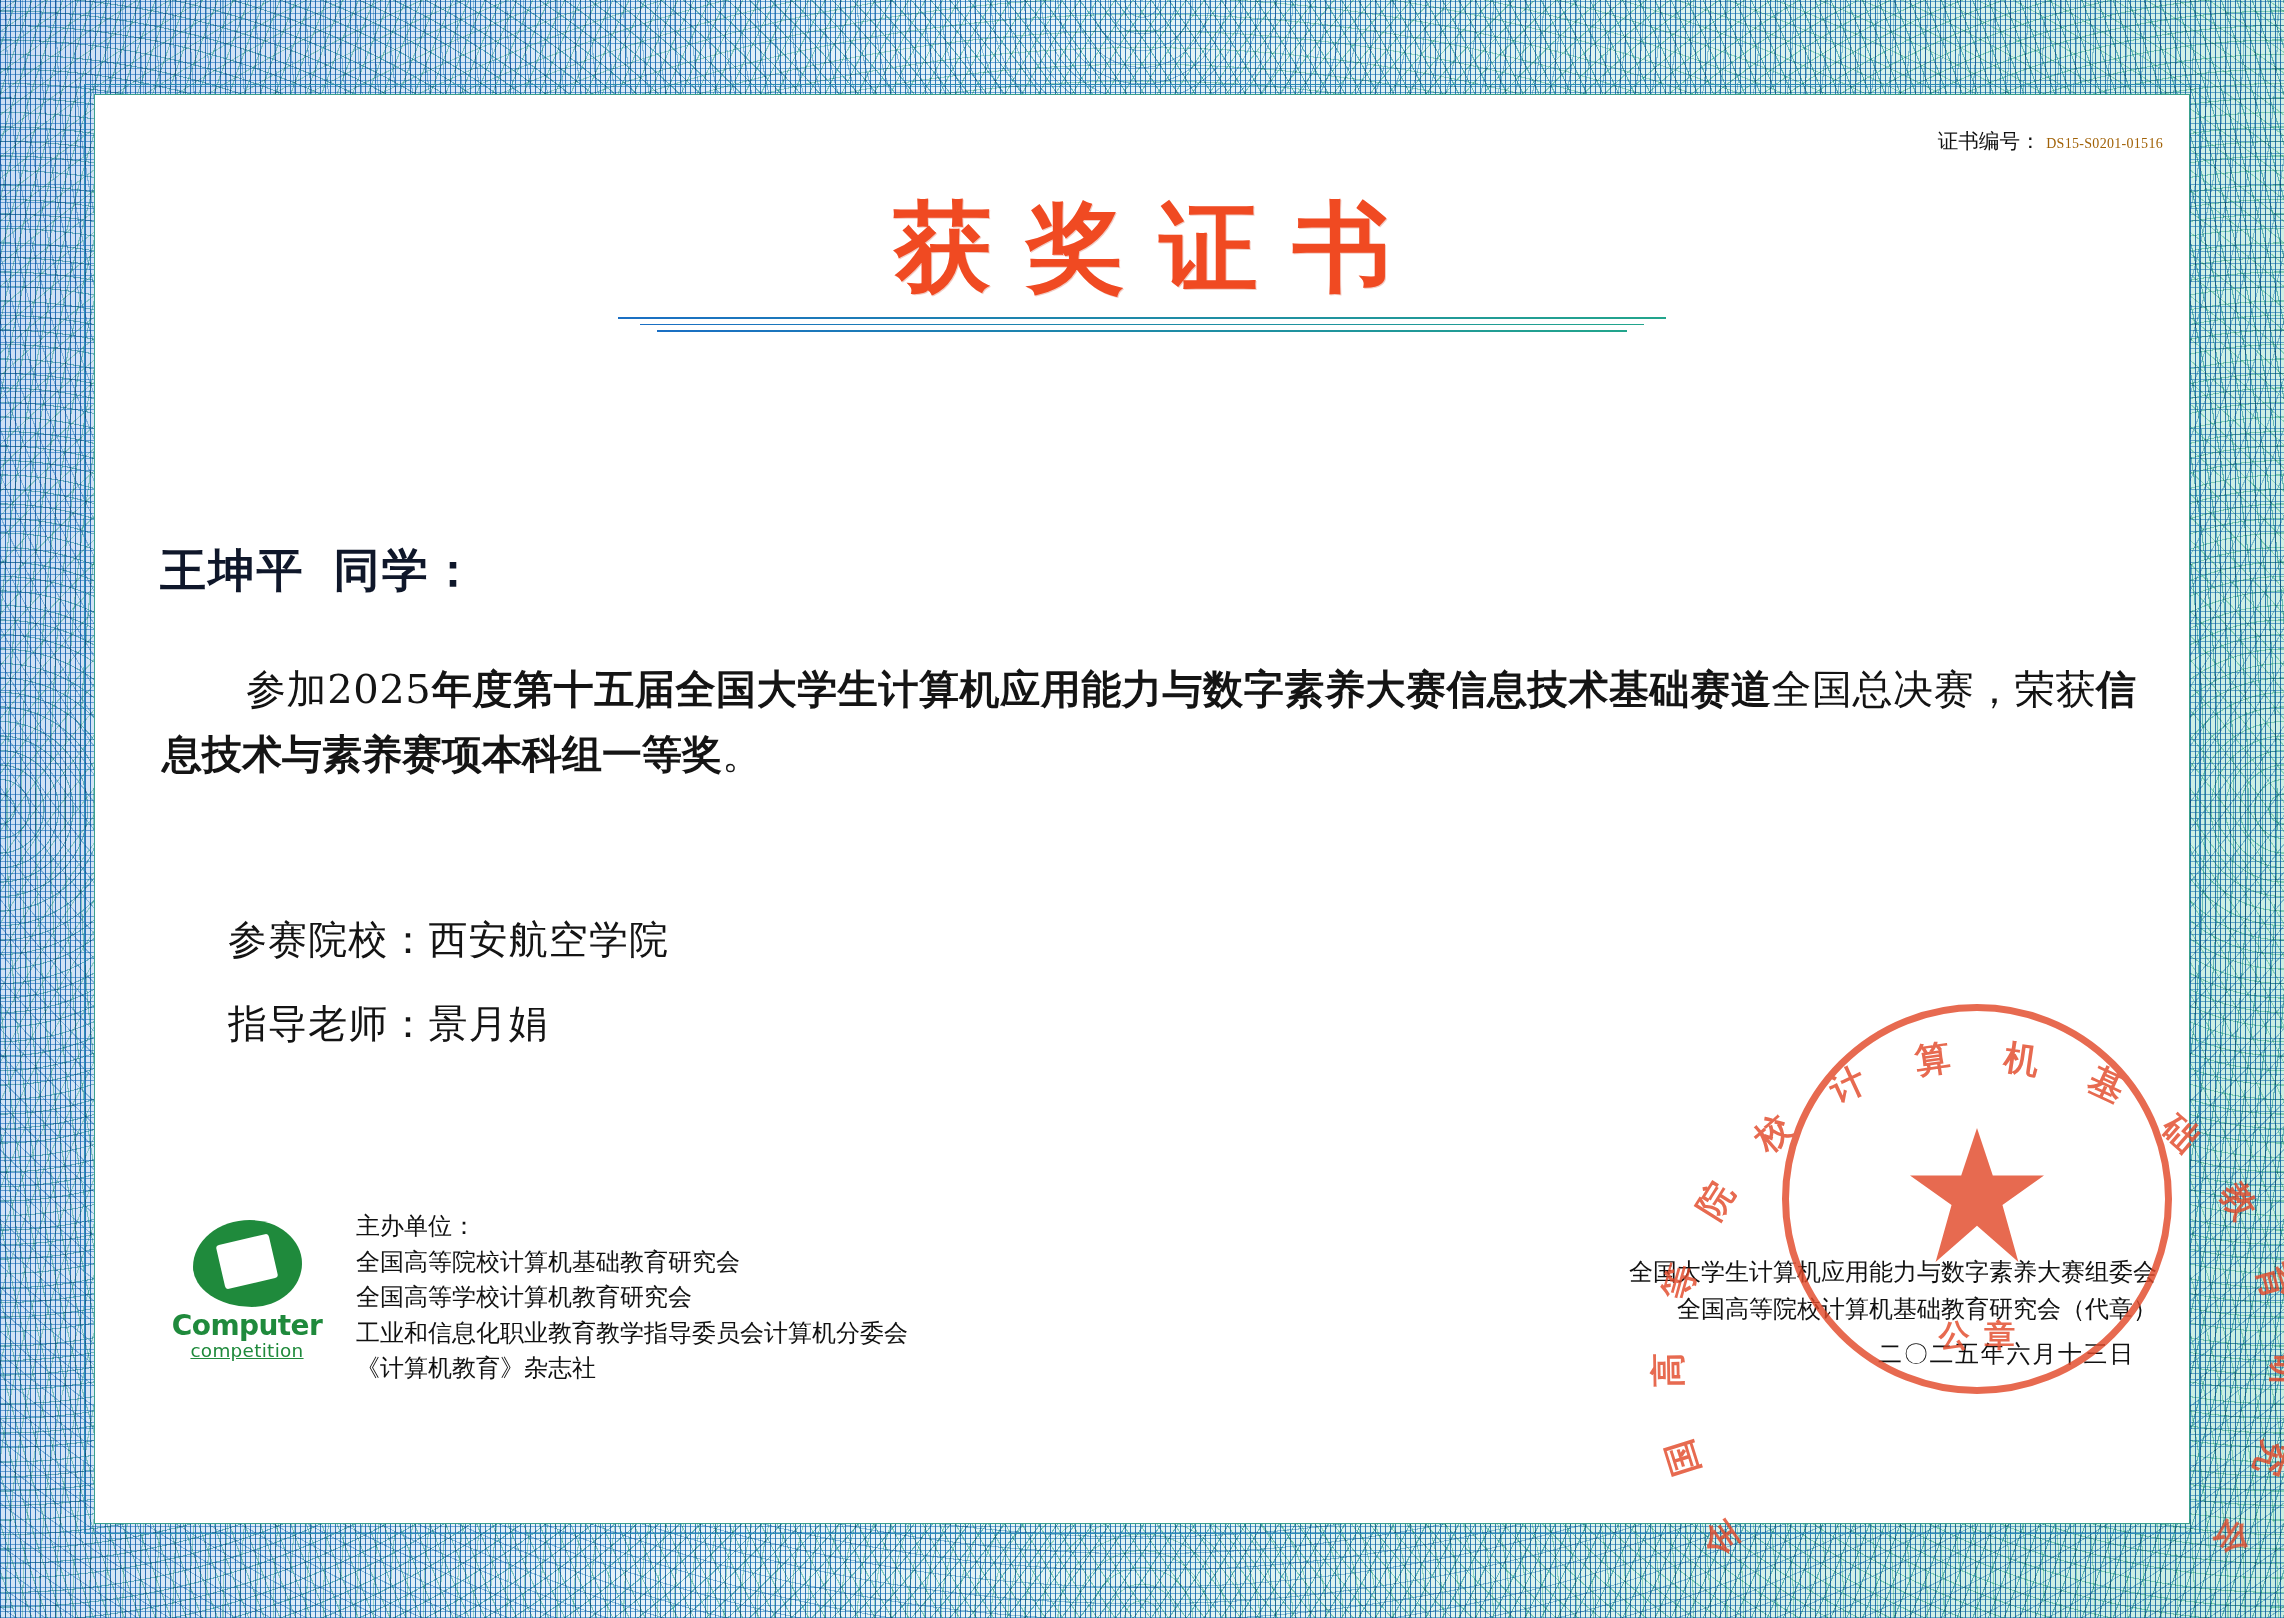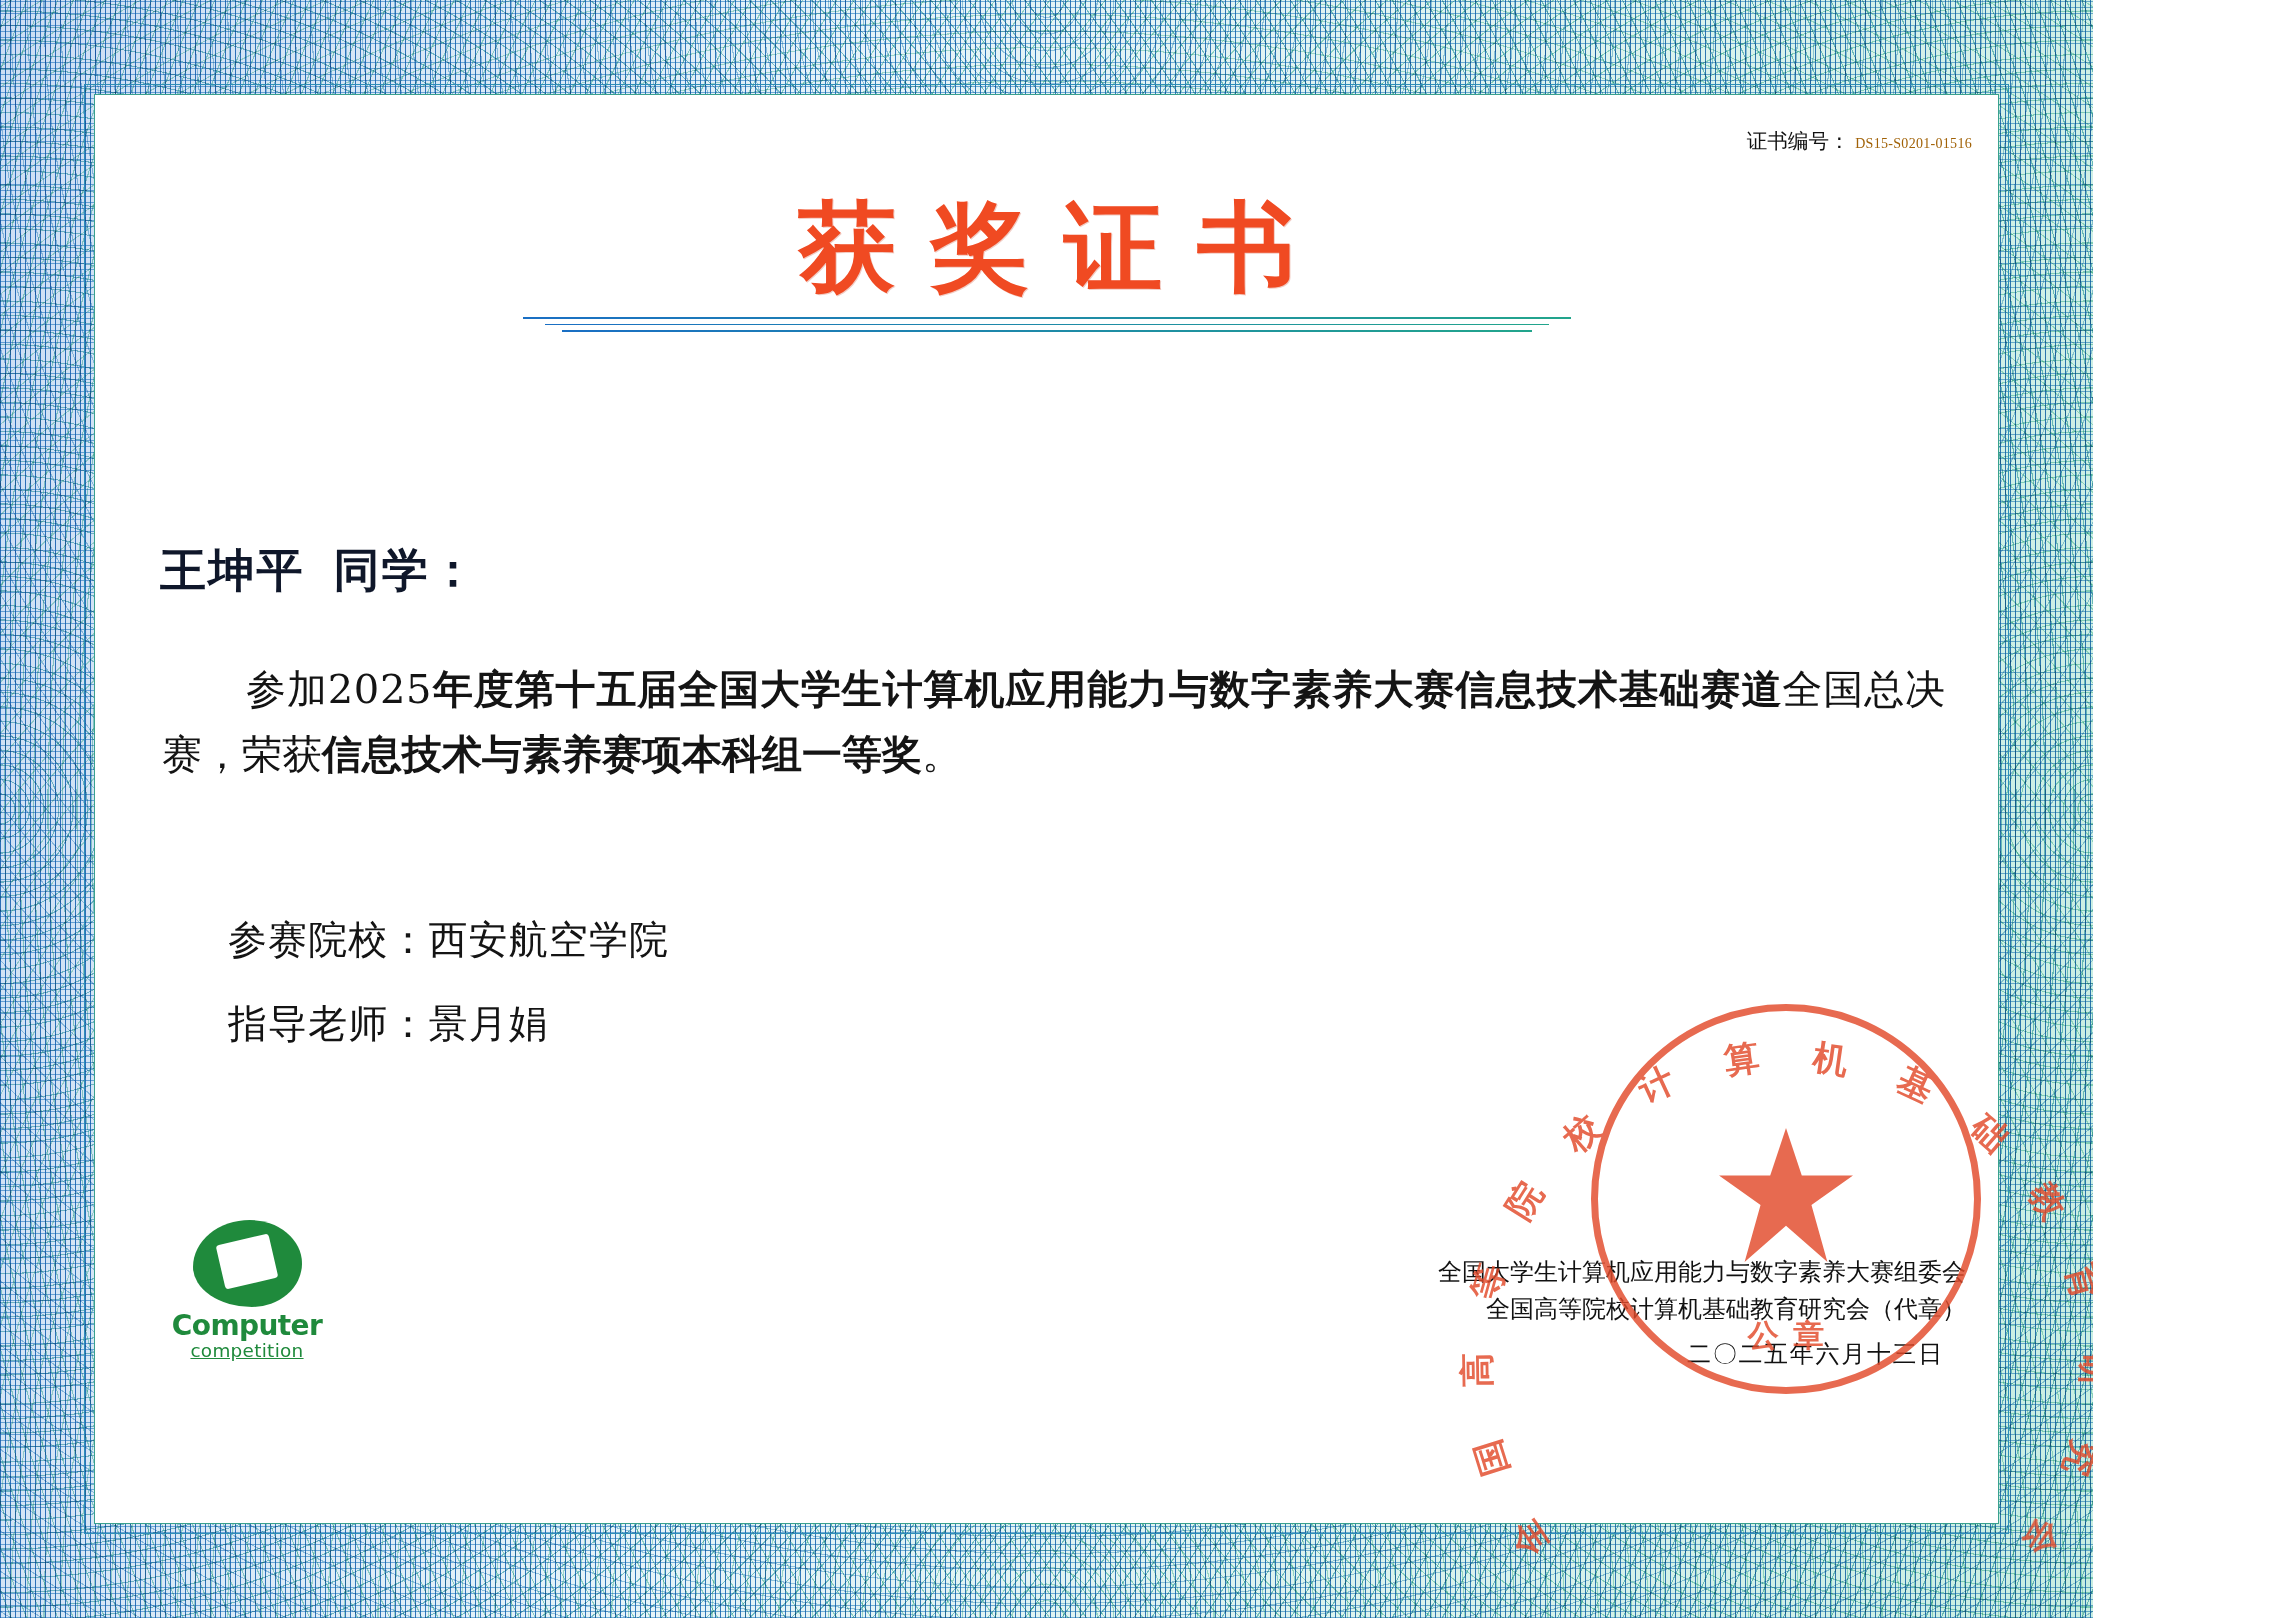--- a/index.html
+++ b/index.html
@@ -10,21 +10,21 @@
   body {
     width: 2284px;
     height: 1618px;
     font-family: "Liberation Serif", "DejaVu Serif", serif;
     overflow: hidden;
   }
 
   
   .certificate {
     position: relative;
-    width: 2093px;
+    width: 2284px;
     height: 1618px;
     box-sizing: border-box;
     background: #ffffff;
     overflow: hidden;
     padding-left: 48px;
   }
 
   
   .border-art {
     position: absolute;
@@ -396,20 +396,27 @@
       <div class="mark">
         <div class="blob"></div>
         <div class="screen"></div>
       </div>
       <div class="word">
         <div class="w1">Computer</div>
         <div class="w2">competition</div>
       </div>
     </div>
 
+    <div class="organizers">
+      <div>主办单位：</div>
+      <div>全国高等院校计算机基础教育研究会</div>
+      <div>全国高等学校计算机教育研究会</div>
+      <div>工业和信息化职业教育教学指导委员会计算机分委会</div>
+      <div>《计算机教育》杂志社</div>
+    </div>
 
     <div class="signature-block">
       <div>全国大学生计算机应用能力与数字素养大赛组委会</div>
       <div>全国高等院校计算机基础教育研究会（代章）</div>
       <div class="date">二〇二五年六月十三日</div>
     </div>
 
   </div>
 
   <div class="seal">

